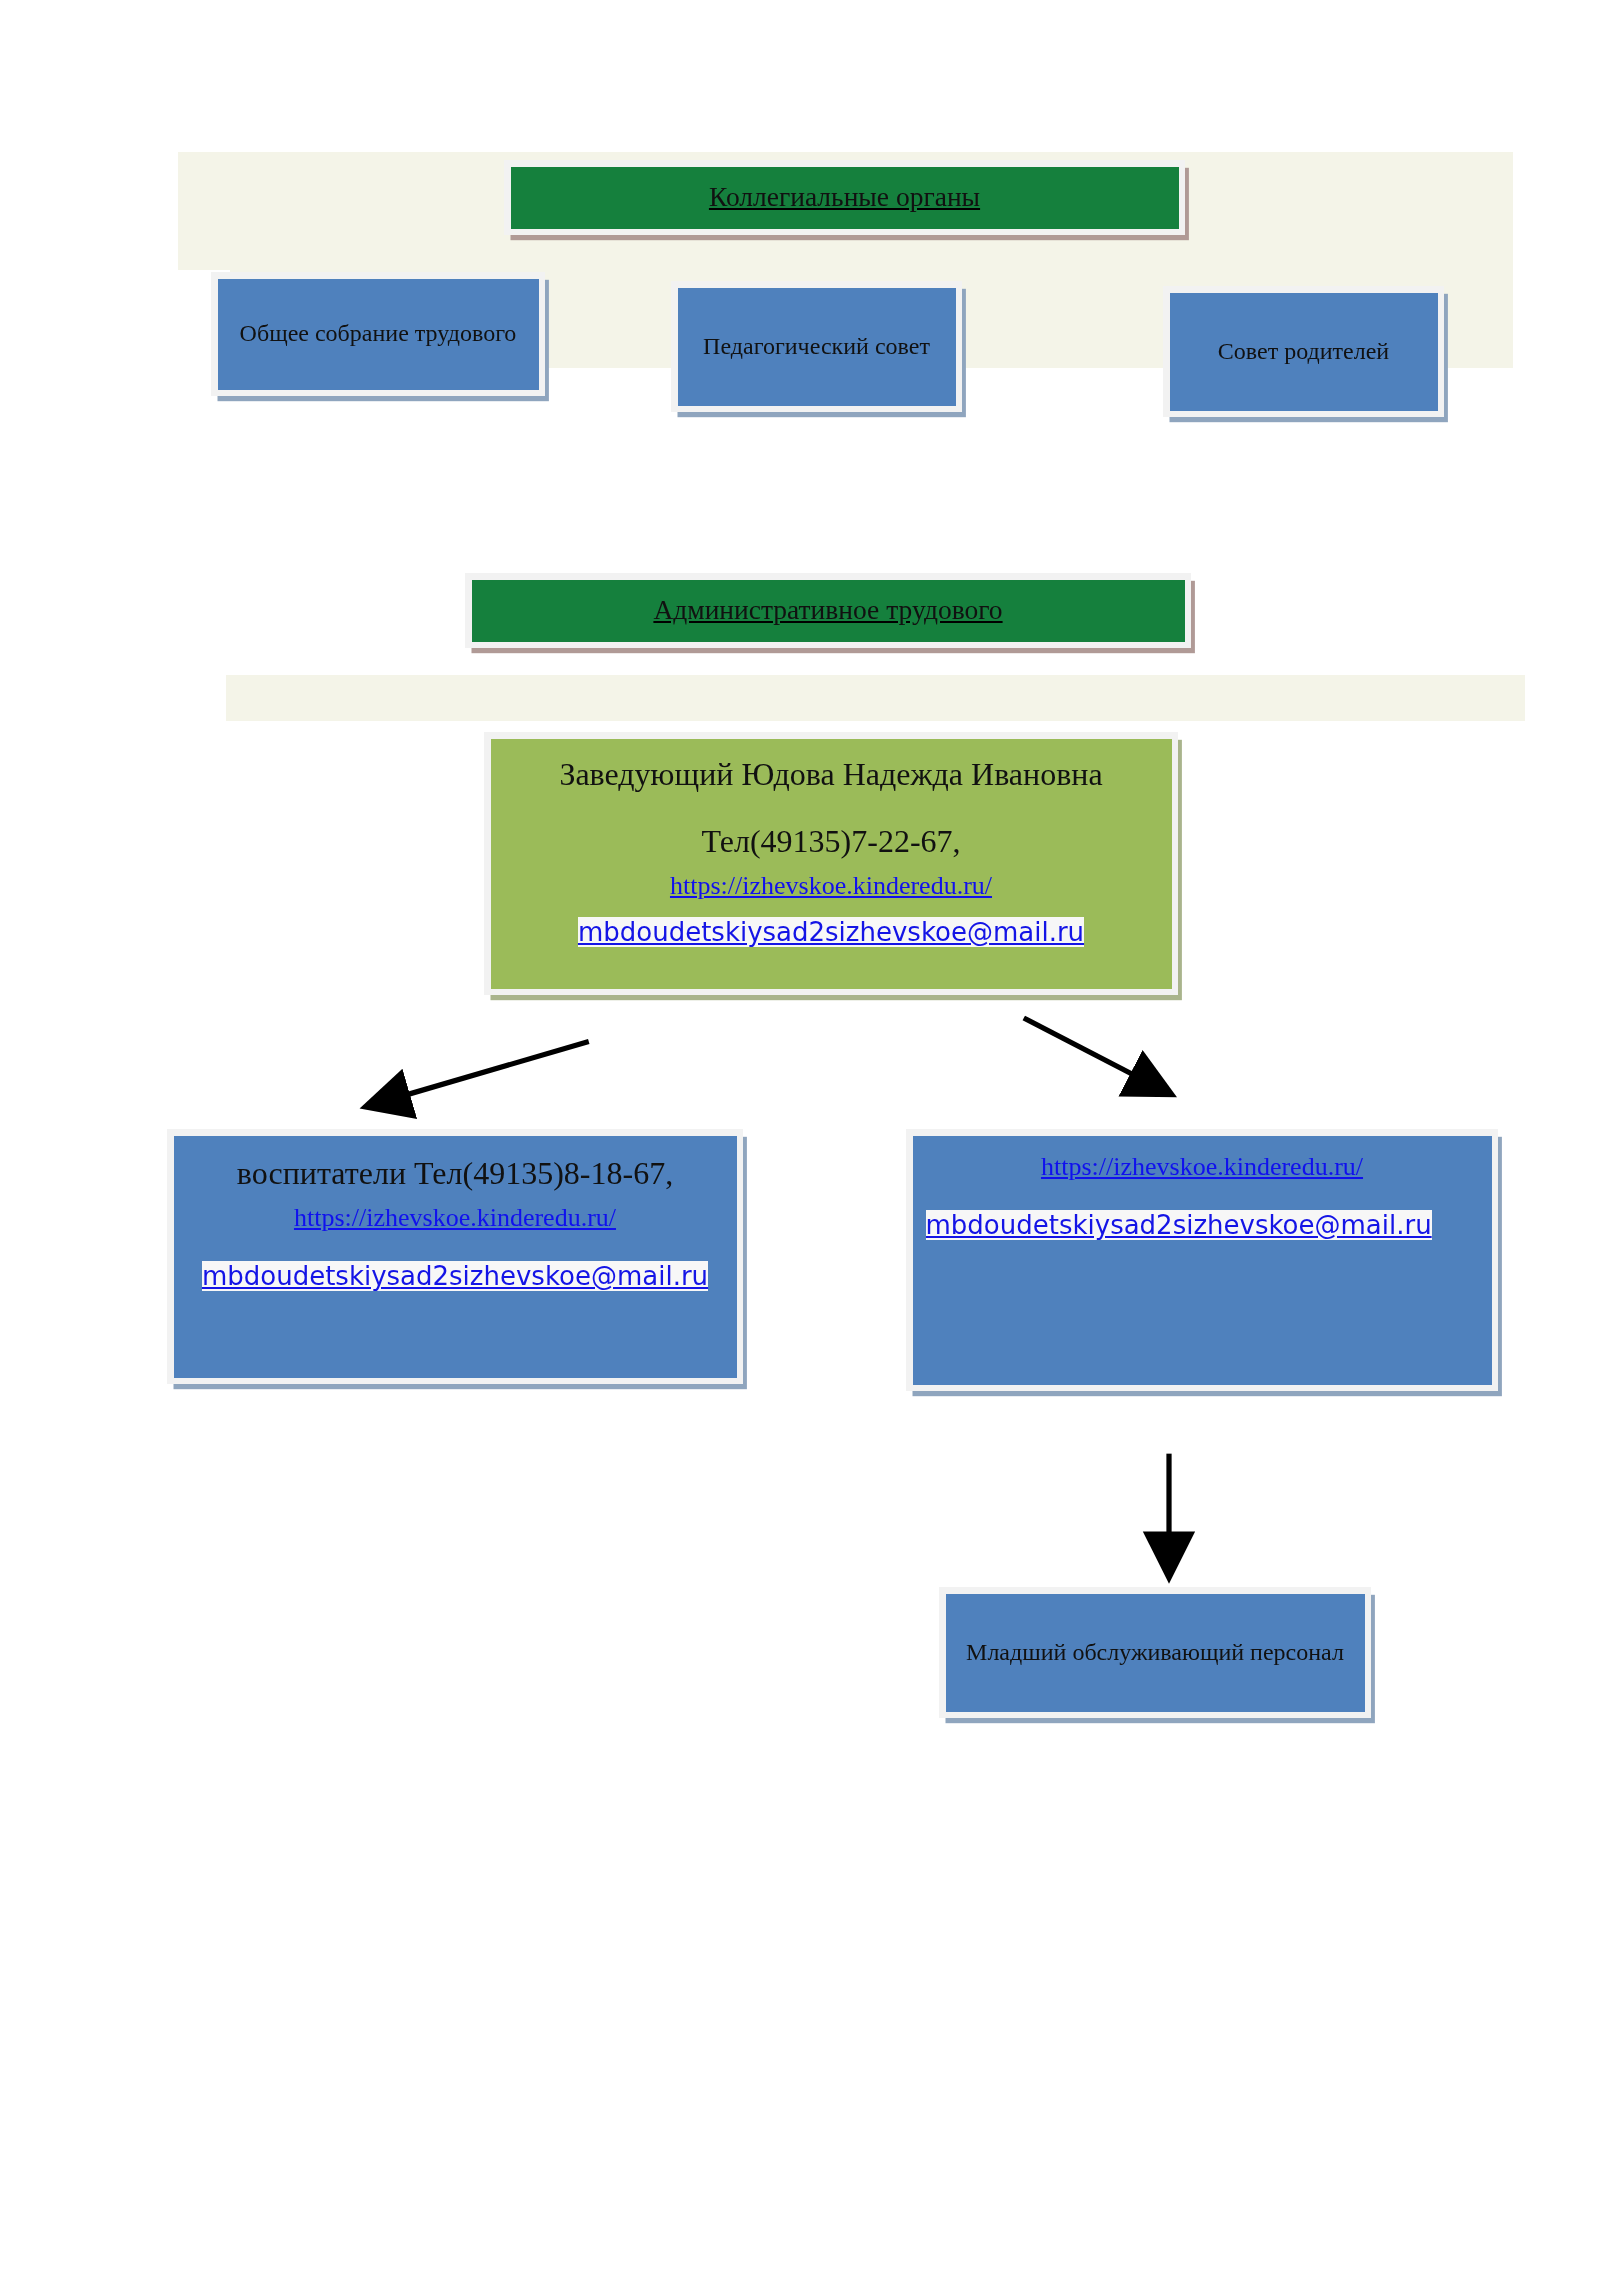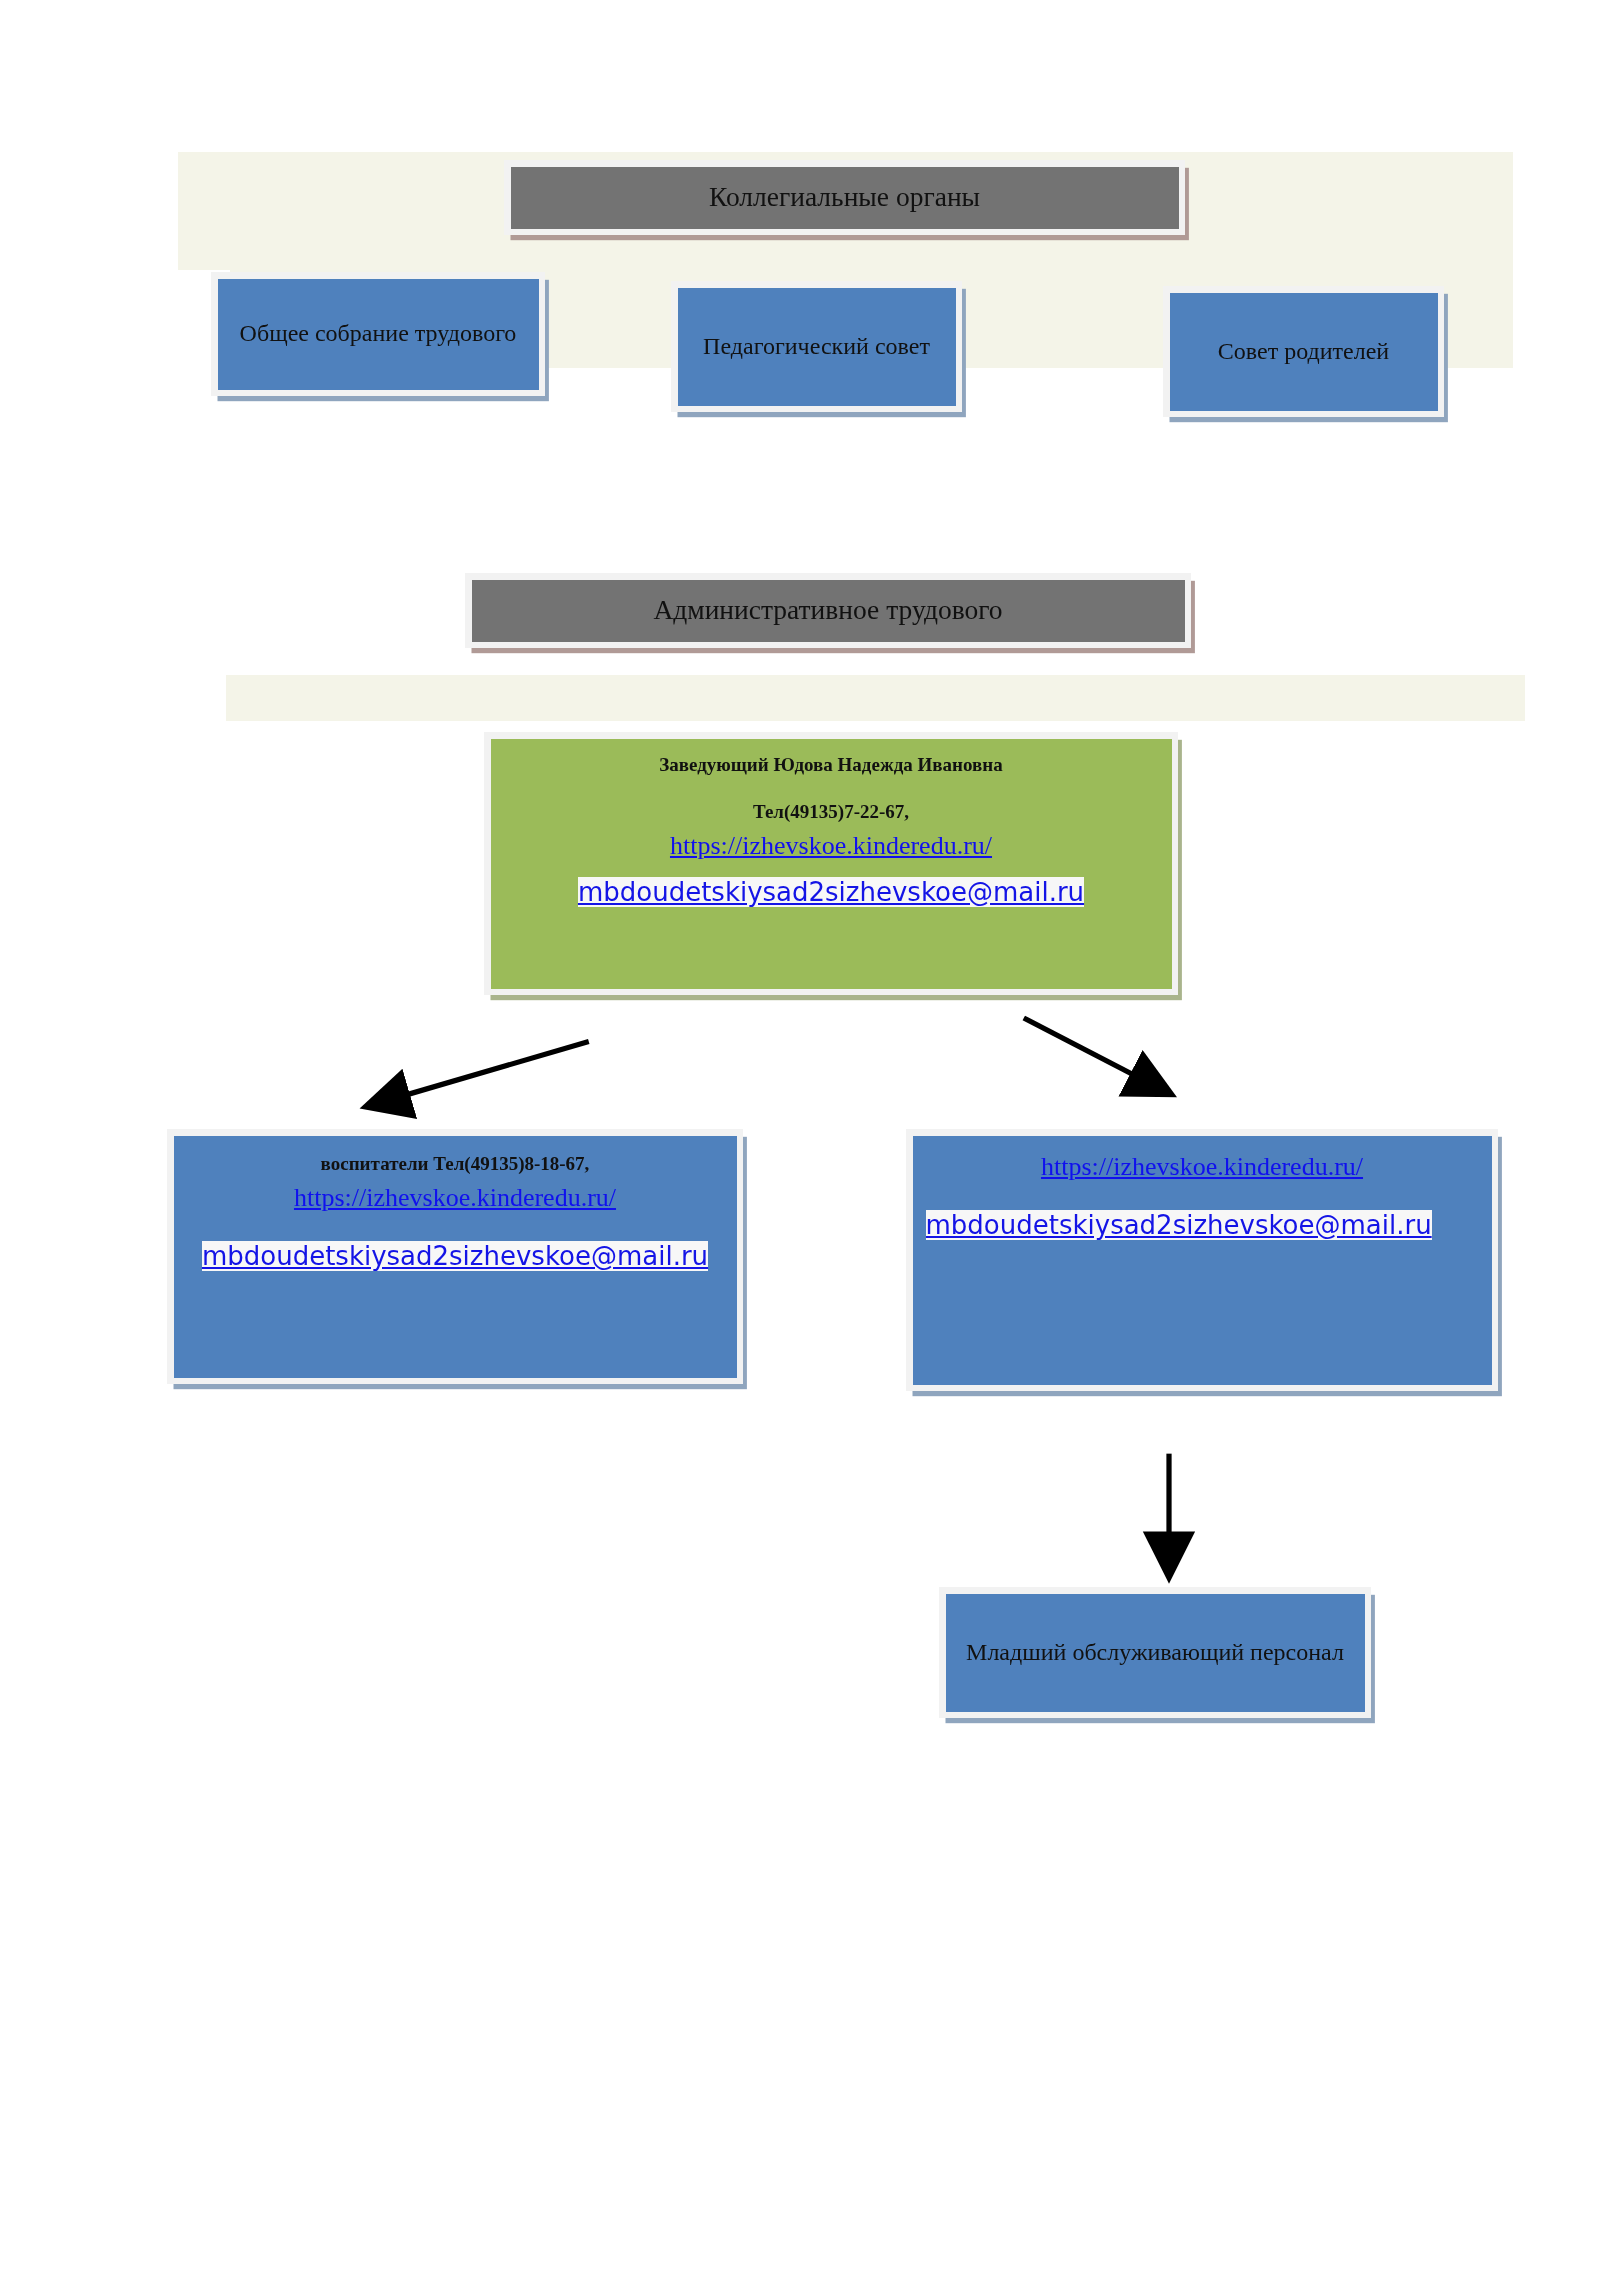--- a/index.html
+++ b/index.html
@@ -9,31 +9,31 @@
   }
   .band{position:absolute;background:#F4F4E8;}
 
   
   .card{position:absolute;box-sizing:border-box;background:#F2F2F2;padding:6.5px;}
   .card .face{
     width:100%;height:100%;box-sizing:border-box;
     display:flex;flex-direction:column;align-items:center;justify-content:center;
     text-align:center;line-height:1.55;
   }
-  .card.red  .face{background:#737373;}
+  .card.red  .face{background:#15803d;text-decoration:underline;}
   .card.blue .face{background:#4F81BD;}
   .card.green .face{background:#9BBB59;}
 
   .card.red{box-shadow:5.2px 6.5px 0 -1.3px #B09A96;}
   .card.blue{box-shadow:5.2px 6.5px 0 -1.3px #8FA5BE;}
   .card.green{box-shadow:5.2px 6.5px 0 -1.3px #A9B48C;}
 
   .title-txt{font-size:27.5px;color:#111;}
   .node-txt{font-size:24px;color:#111;}
-  .bold-txt{font-weight:bold;font-size:19px;color:#111;}
+  .bold-txt{font-weight:normal;font-size:32px;color:#111;}
   .link{
     color:#1010EE;font-size:26px;
     word-break:break-all;
   }
   .mail{
     color:#1414E6;text-decoration:underline;background:#F7F7F7;
     font-family:"DejaVu Sans","Liberation Sans",sans-serif;
     font-size:26px;line-height:1.25;display:inline;
     box-decoration-break:clone;-webkit-box-decoration-break:clone;
   }

